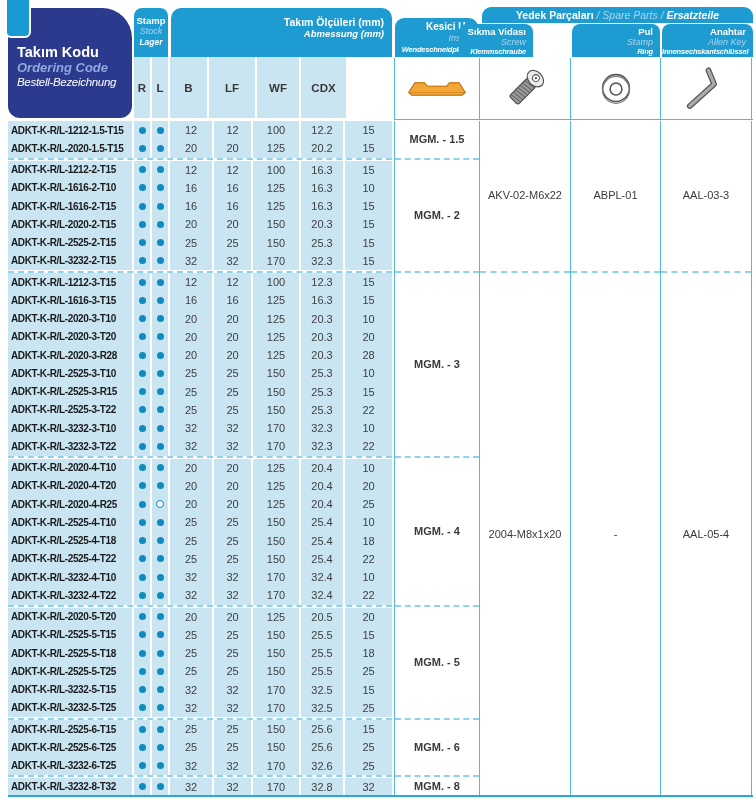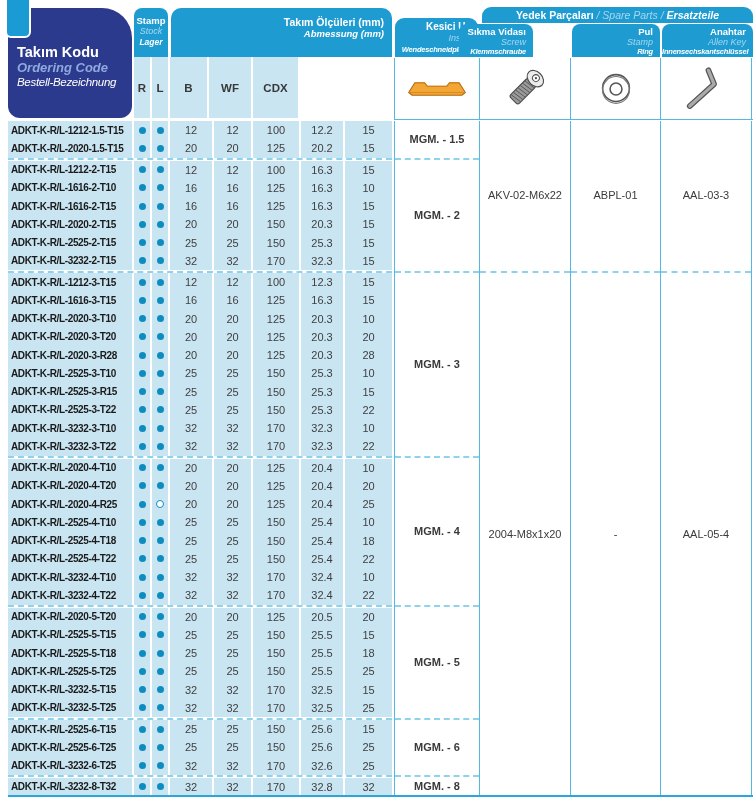--- a/index.html
+++ b/index.html
@@ -134,20 +134,21 @@
 <div class="abs band sub-band key-band">
   <div class="l1">Anahtar</div>
   <div class="l2">Allen Key</div>
   <div class="l3">Innensechskantschlüssel</div>
 </div>
 
 <div class="abs subhead">
   <div class="hcell c-r">R</div>
   <div class="hcell c-l">L</div>
   <div class="hcell c-b">B</div>
+  <div class="hcell c-lf">LF</div>
   <div class="hcell c-wf">WF</div>
   <div class="hcell c-cdx">CDX</div>
 </div>
 
 <div class="abs iconrow">
   <div class="icell" style="width:85px">
     <svg width="62" height="20" viewBox="0 0 70 22">
       <path d="M3,15 L10,4 L21,4 L24,8 L46,8 L49,4 L60,4 L67,15 L63,18 L7,18 Z" fill="#F2A636" stroke="#B06A10" stroke-width="1.2" stroke-linejoin="round"></path>
       <path d="M10,4 L21,4 L24,8 L46,8 L49,4 L60,4" fill="none" stroke="#D9851B" stroke-width="1"></path>
       <path d="M3,15 L67,15" stroke="#D9851B" stroke-width="1"></path>

